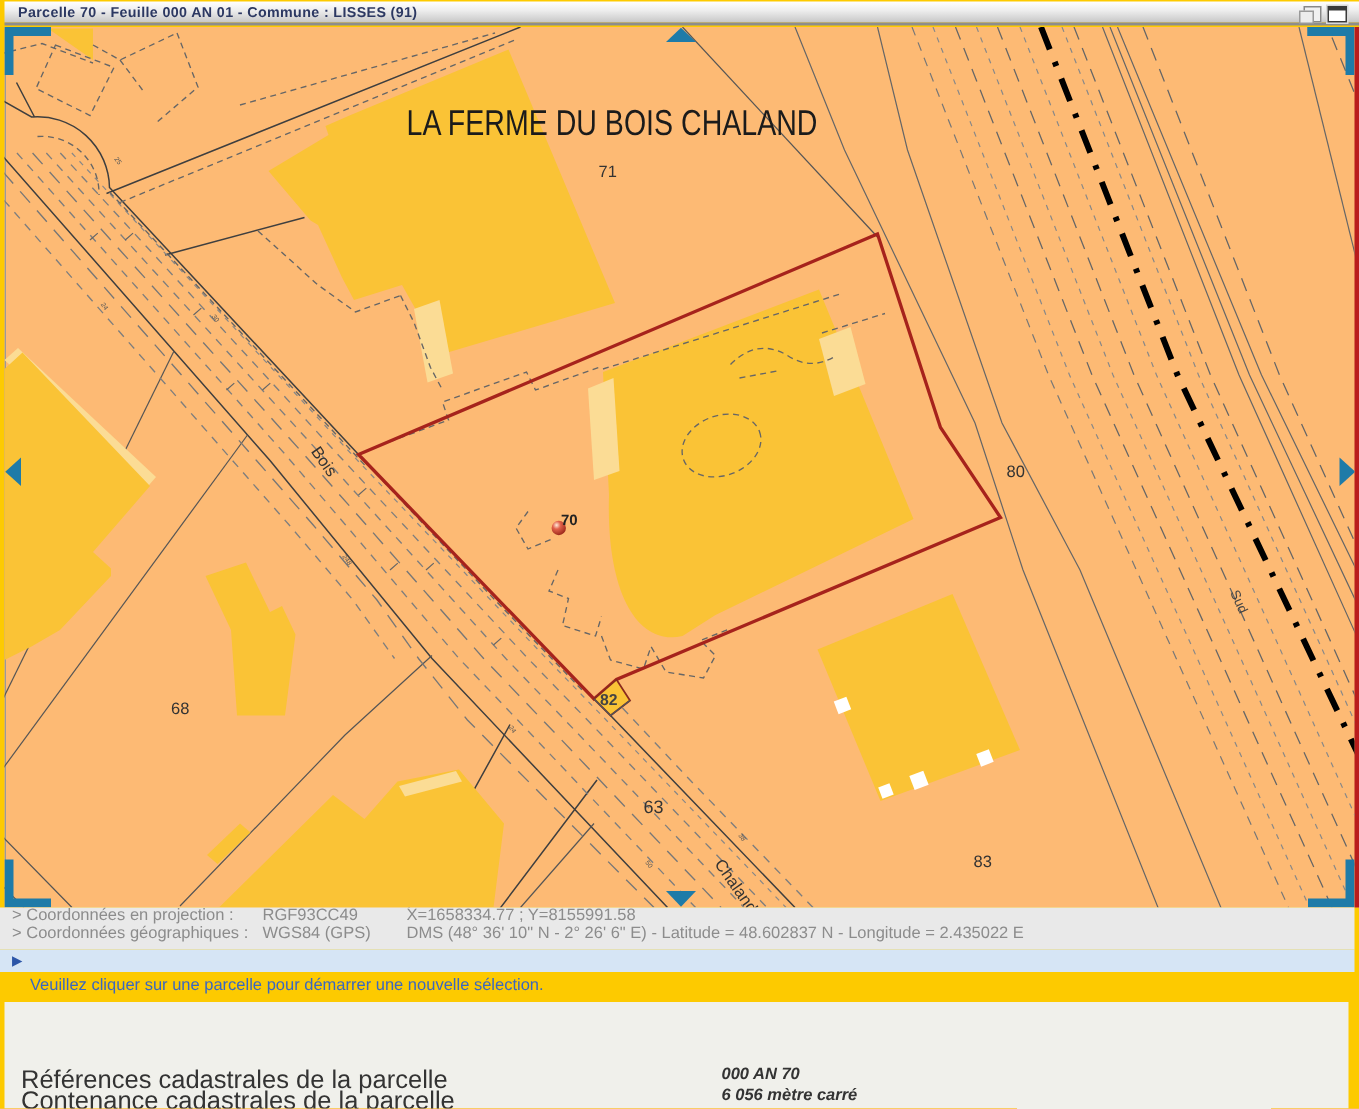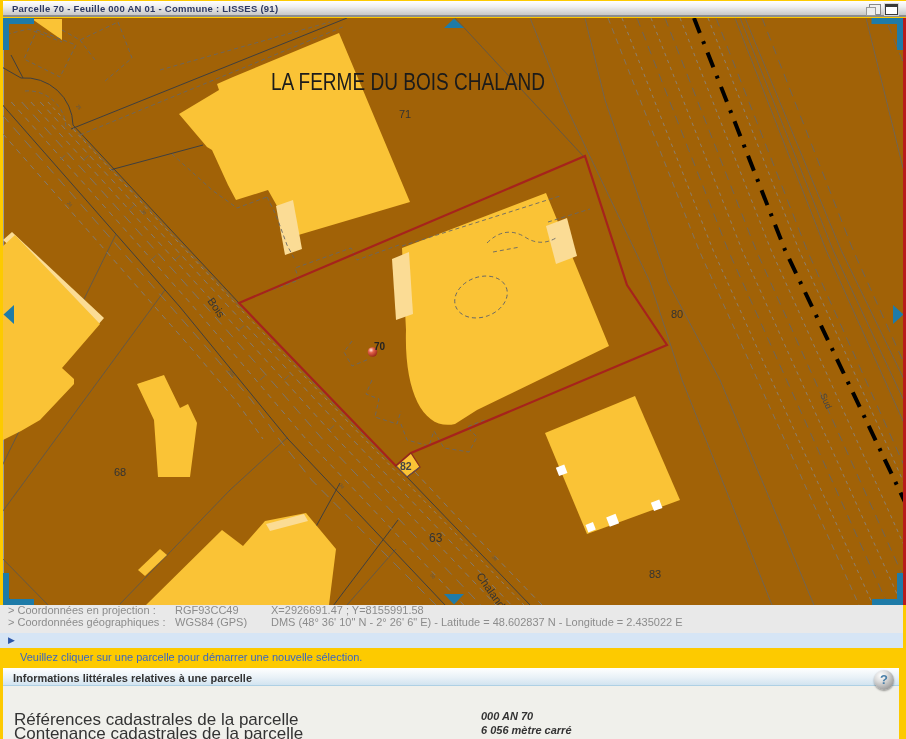--- a/index.html
+++ b/index.html
@@ -2,21 +2,21 @@
 <html><head>
 <meta charset="utf-8">
 <style>
 html,body{margin:0;padding:0;}
 body{width:906px;height:739px;background:#FDCA00;overflow:hidden;position:relative;font-family:"Liberation Sans",sans-serif;}
 #topbar{position:absolute;left:3px;top:1px;width:900px;height:14px;background:linear-gradient(#ffffff,#efefef 40%,#c7c7c7);border-bottom:2px solid #8d8d8d;padding-left:36px;}
 #topbar .t{position:absolute;left:9px;top:2px;font-size:9.5px;font-weight:bold;color:#2C3862;letter-spacing:0.25px;white-space:nowrap;}
 #ic1{position:absolute;left:866px;top:3px;width:10px;height:9px;border:1px solid #888;background:#f0f0f0;}
 #ic1:before{content:"";position:absolute;left:-4px;top:2px;width:8px;height:7px;border:1px solid #999;background:#ececec;}
 #ic2{position:absolute;left:882px;top:3px;width:11px;height:7px;border:1.5px solid #3a3a3a;border-top:3.5px solid #3a3a3a;background:#fff;box-shadow:0 0 0 1px #d9d9d9;}
-#map{position:absolute;left:3px;top:18px;width:900px;height:587px;background:#a16207;border-right:4px solid #b91c1c;}
+#map{position:absolute;left:3px;top:18px;width:900px;height:587px;background:#fdba74;border-right:4px solid #b91c1c;}
 #coords{position:absolute;left:0;top:605px;width:903px;height:28px;background:#E9E9E9;color:#8C8C8C;font-size:11px;}
 #coords span{position:absolute;white-space:nowrap;}
 #bluebar{position:absolute;left:0;top:633px;width:903px;height:15px;background:#D6E5F5;color:#3A67C0;font-size:11px;}
 #bluebar .a{position:absolute;left:8px;top:2px;font-size:9px;color:#2c56a8;}
 #bluebar .b{position:absolute;left:20px;top:18px;}
 #panel{position:absolute;left:3px;top:668px;width:896px;height:71px;background:#F0F0EB;}
 #panelh{position:absolute;left:0;top:0;width:100%;height:17px;background:linear-gradient(#ffffff,#e9f1f7 55%,#d2e4f0);border-bottom:1px solid #aed0e4;}
 #panelh .t{position:absolute;left:10px;top:4px;font-size:11px;font-weight:bold;color:#333;}
 #help{position:absolute;left:871px;top:2px;width:20px;height:20px;border-radius:50%;background:radial-gradient(circle at 35% 28%,#ffffff 0%,#dddddd 32%,#a8a8a8 68%,#7a7a7a 100%);box-shadow:0 1px 2px rgba(0,0,0,.4);text-align:center;font-size:13px;font-weight:bold;color:#4a7fa8;line-height:20px;}
 #panel .r1l,#panel .r2l{position:absolute;left:11px;font-size:17px;color:#333;}
@@ -172,31 +172,27 @@
 <path d="M444,28 L454,18.5 L464,28 Z"></path>
 <path d="M444,594 L464,594 L454,604.5 Z"></path>
 <path d="M14,305 L14,324 L3.5,314.5 Z"></path>
 <path d="M893,305 L903.5,314.5 L893,324 Z"></path>
 </g>
 </svg>
 </div>
 <div id="coords">
  <span style="left:8px;top:-1px">&gt; Coordonnées en projection :</span>
  <span style="left:175px;top:-1px">RGF93CC49</span>
- <span style="left:271px;top:-1px">X=2926691.47 ; Y=8155991.58</span>
+ <span style="left:271px;top:-1px">X=1658334.77 ; Y=8155991.58</span>
  <span style="left:8px;top:11px">&gt; Coordonnées géographiques :</span>
  <span style="left:175px;top:11px">WGS84 (GPS)</span>
  <span style="left:271px;top:11px">DMS (48° 36' 10" N - 2° 26' 6" E) - Latitude = 48.602837 N - Longitude = 2.435022 E</span>
 </div>
 <div id="bluebar">
     <span class="a">▶</span>
     <span class="b">Veuillez cliquer sur une parcelle pour démarrer une nouvelle sélection.</span>
   </div>
 <div id="panel">
- <div id="panelh">
-      <span class="t">Informations littérales relatives à une parcelle</span>
-      <span id="help">?</span>
-    </div>
  <span class="r1l">Références cadastrales de la parcelle</span>
  <span class="r1v">000 AN 70</span>
  <span class="r2l">Contenance cadastrales de la parcelle</span>
  <span class="r2v">6 056 mètre carré</span>
 </div>
 
 </body></html>

